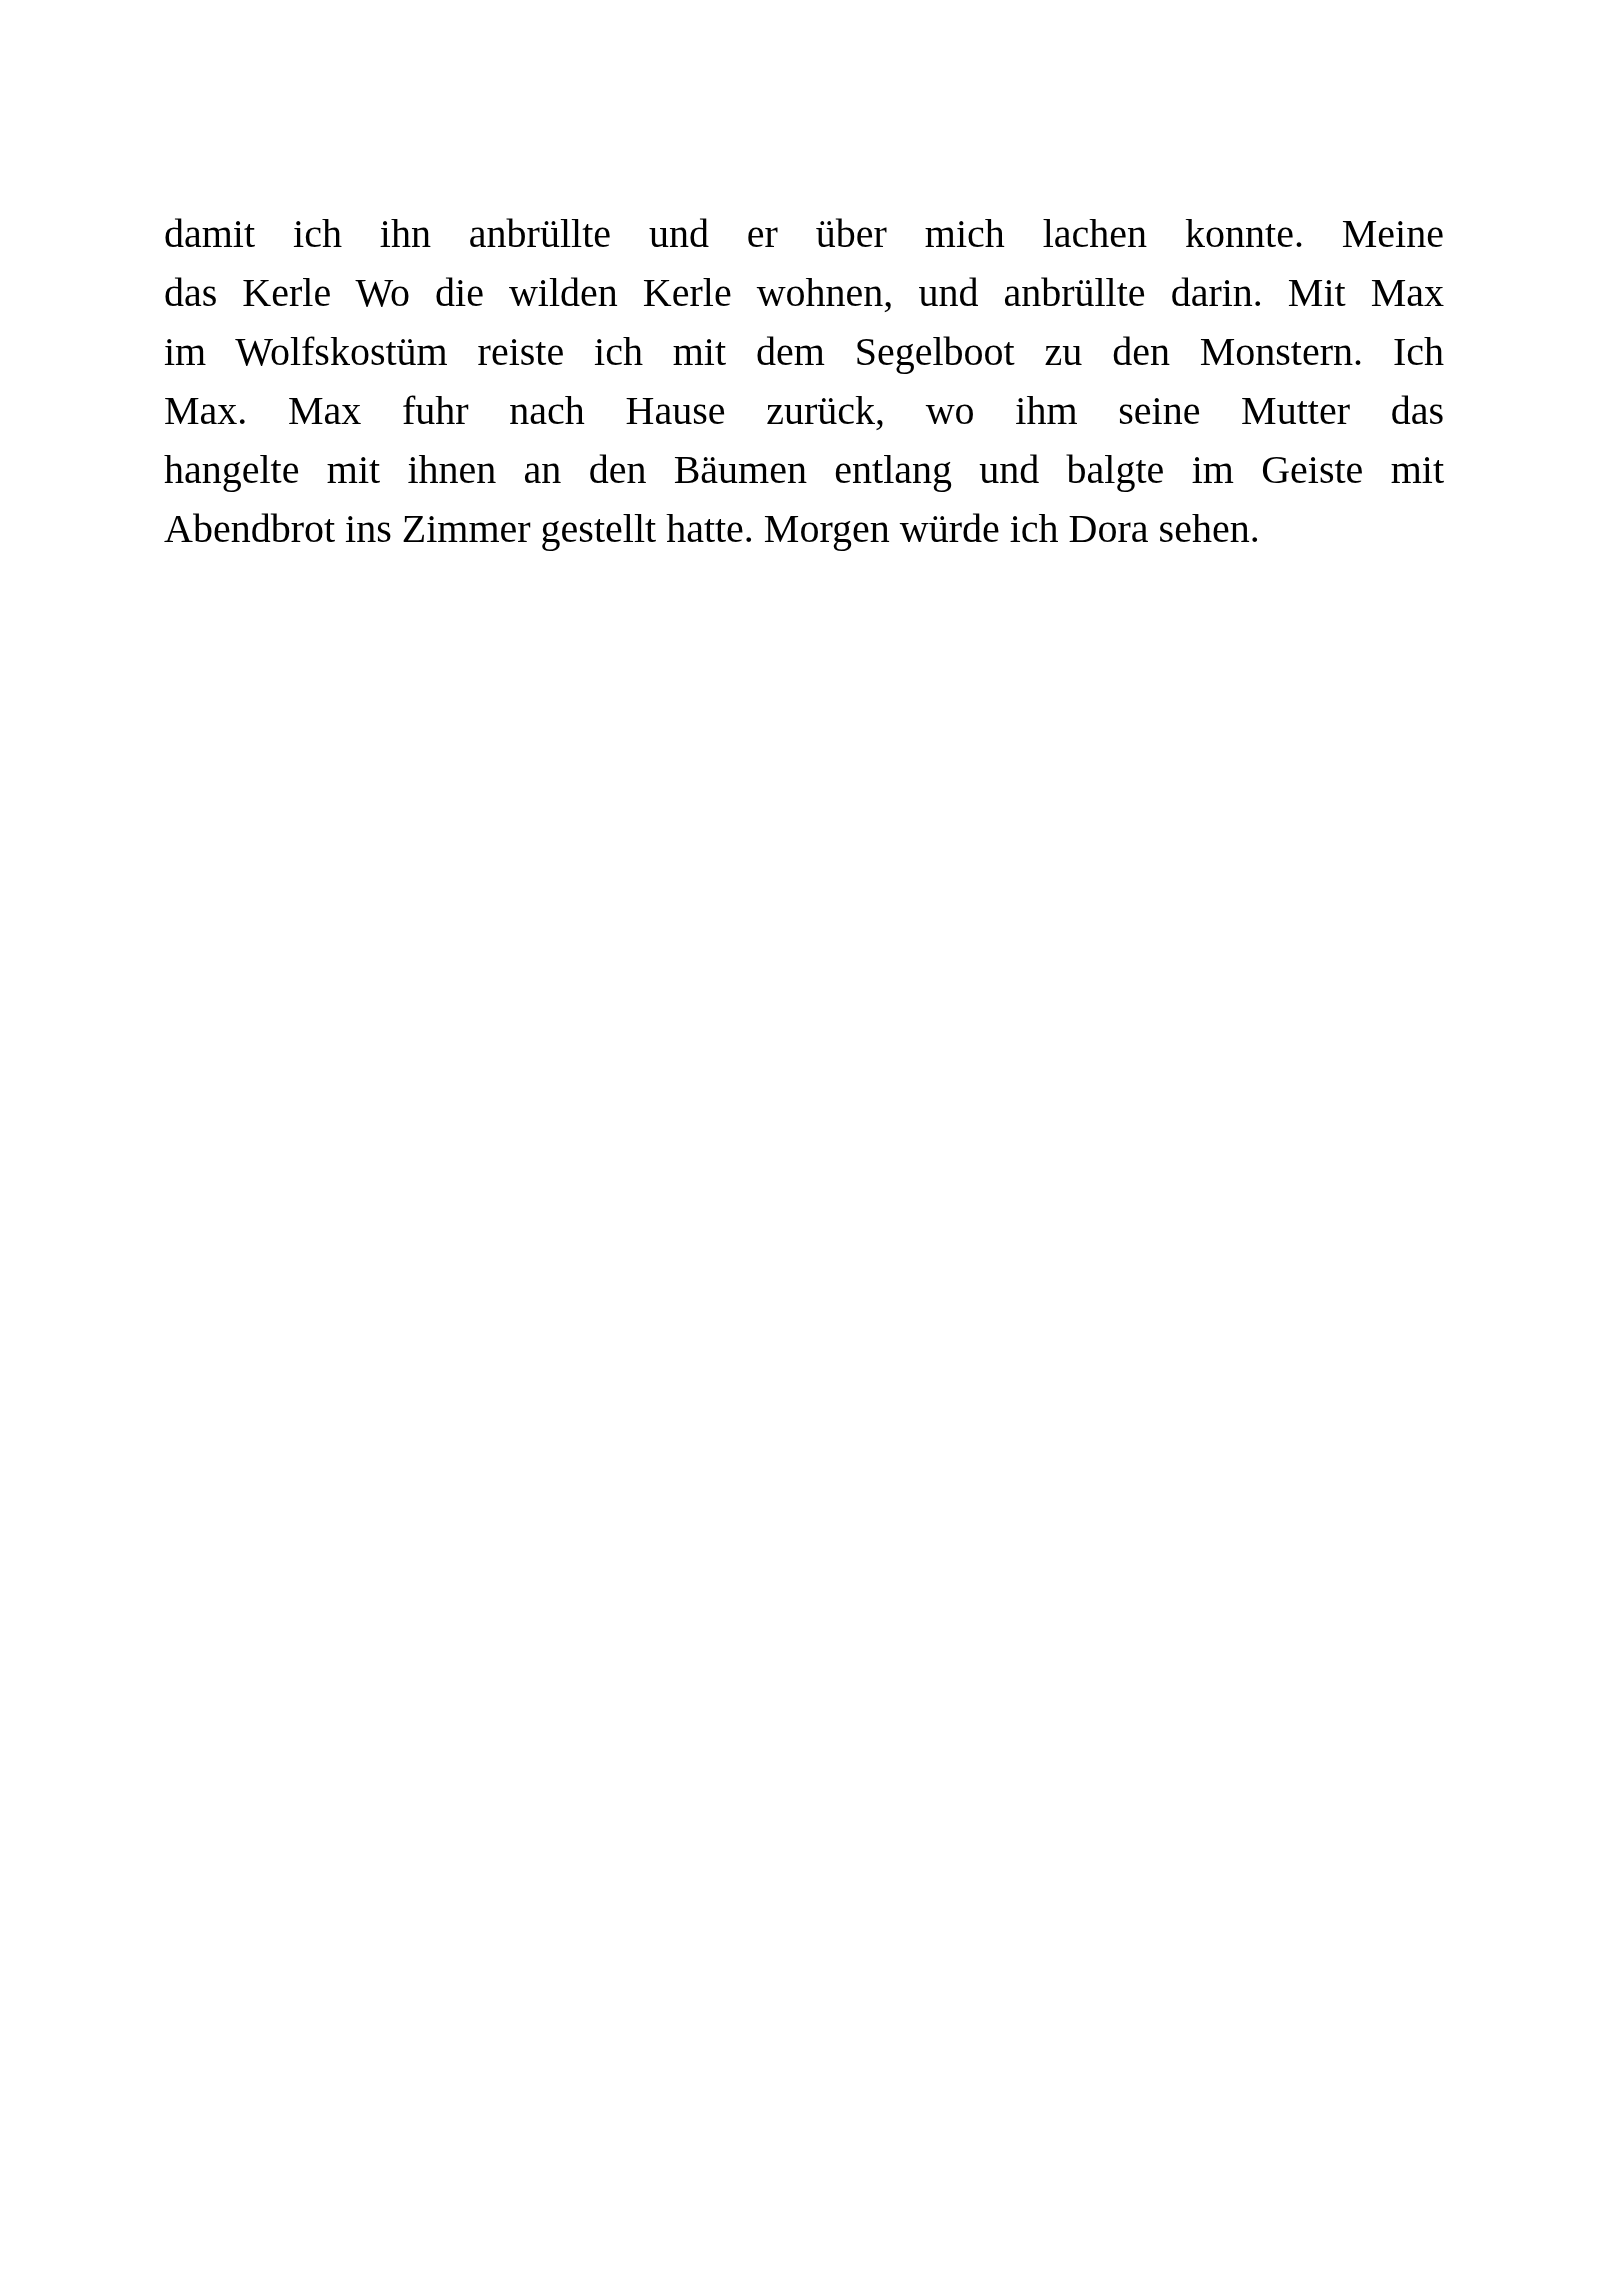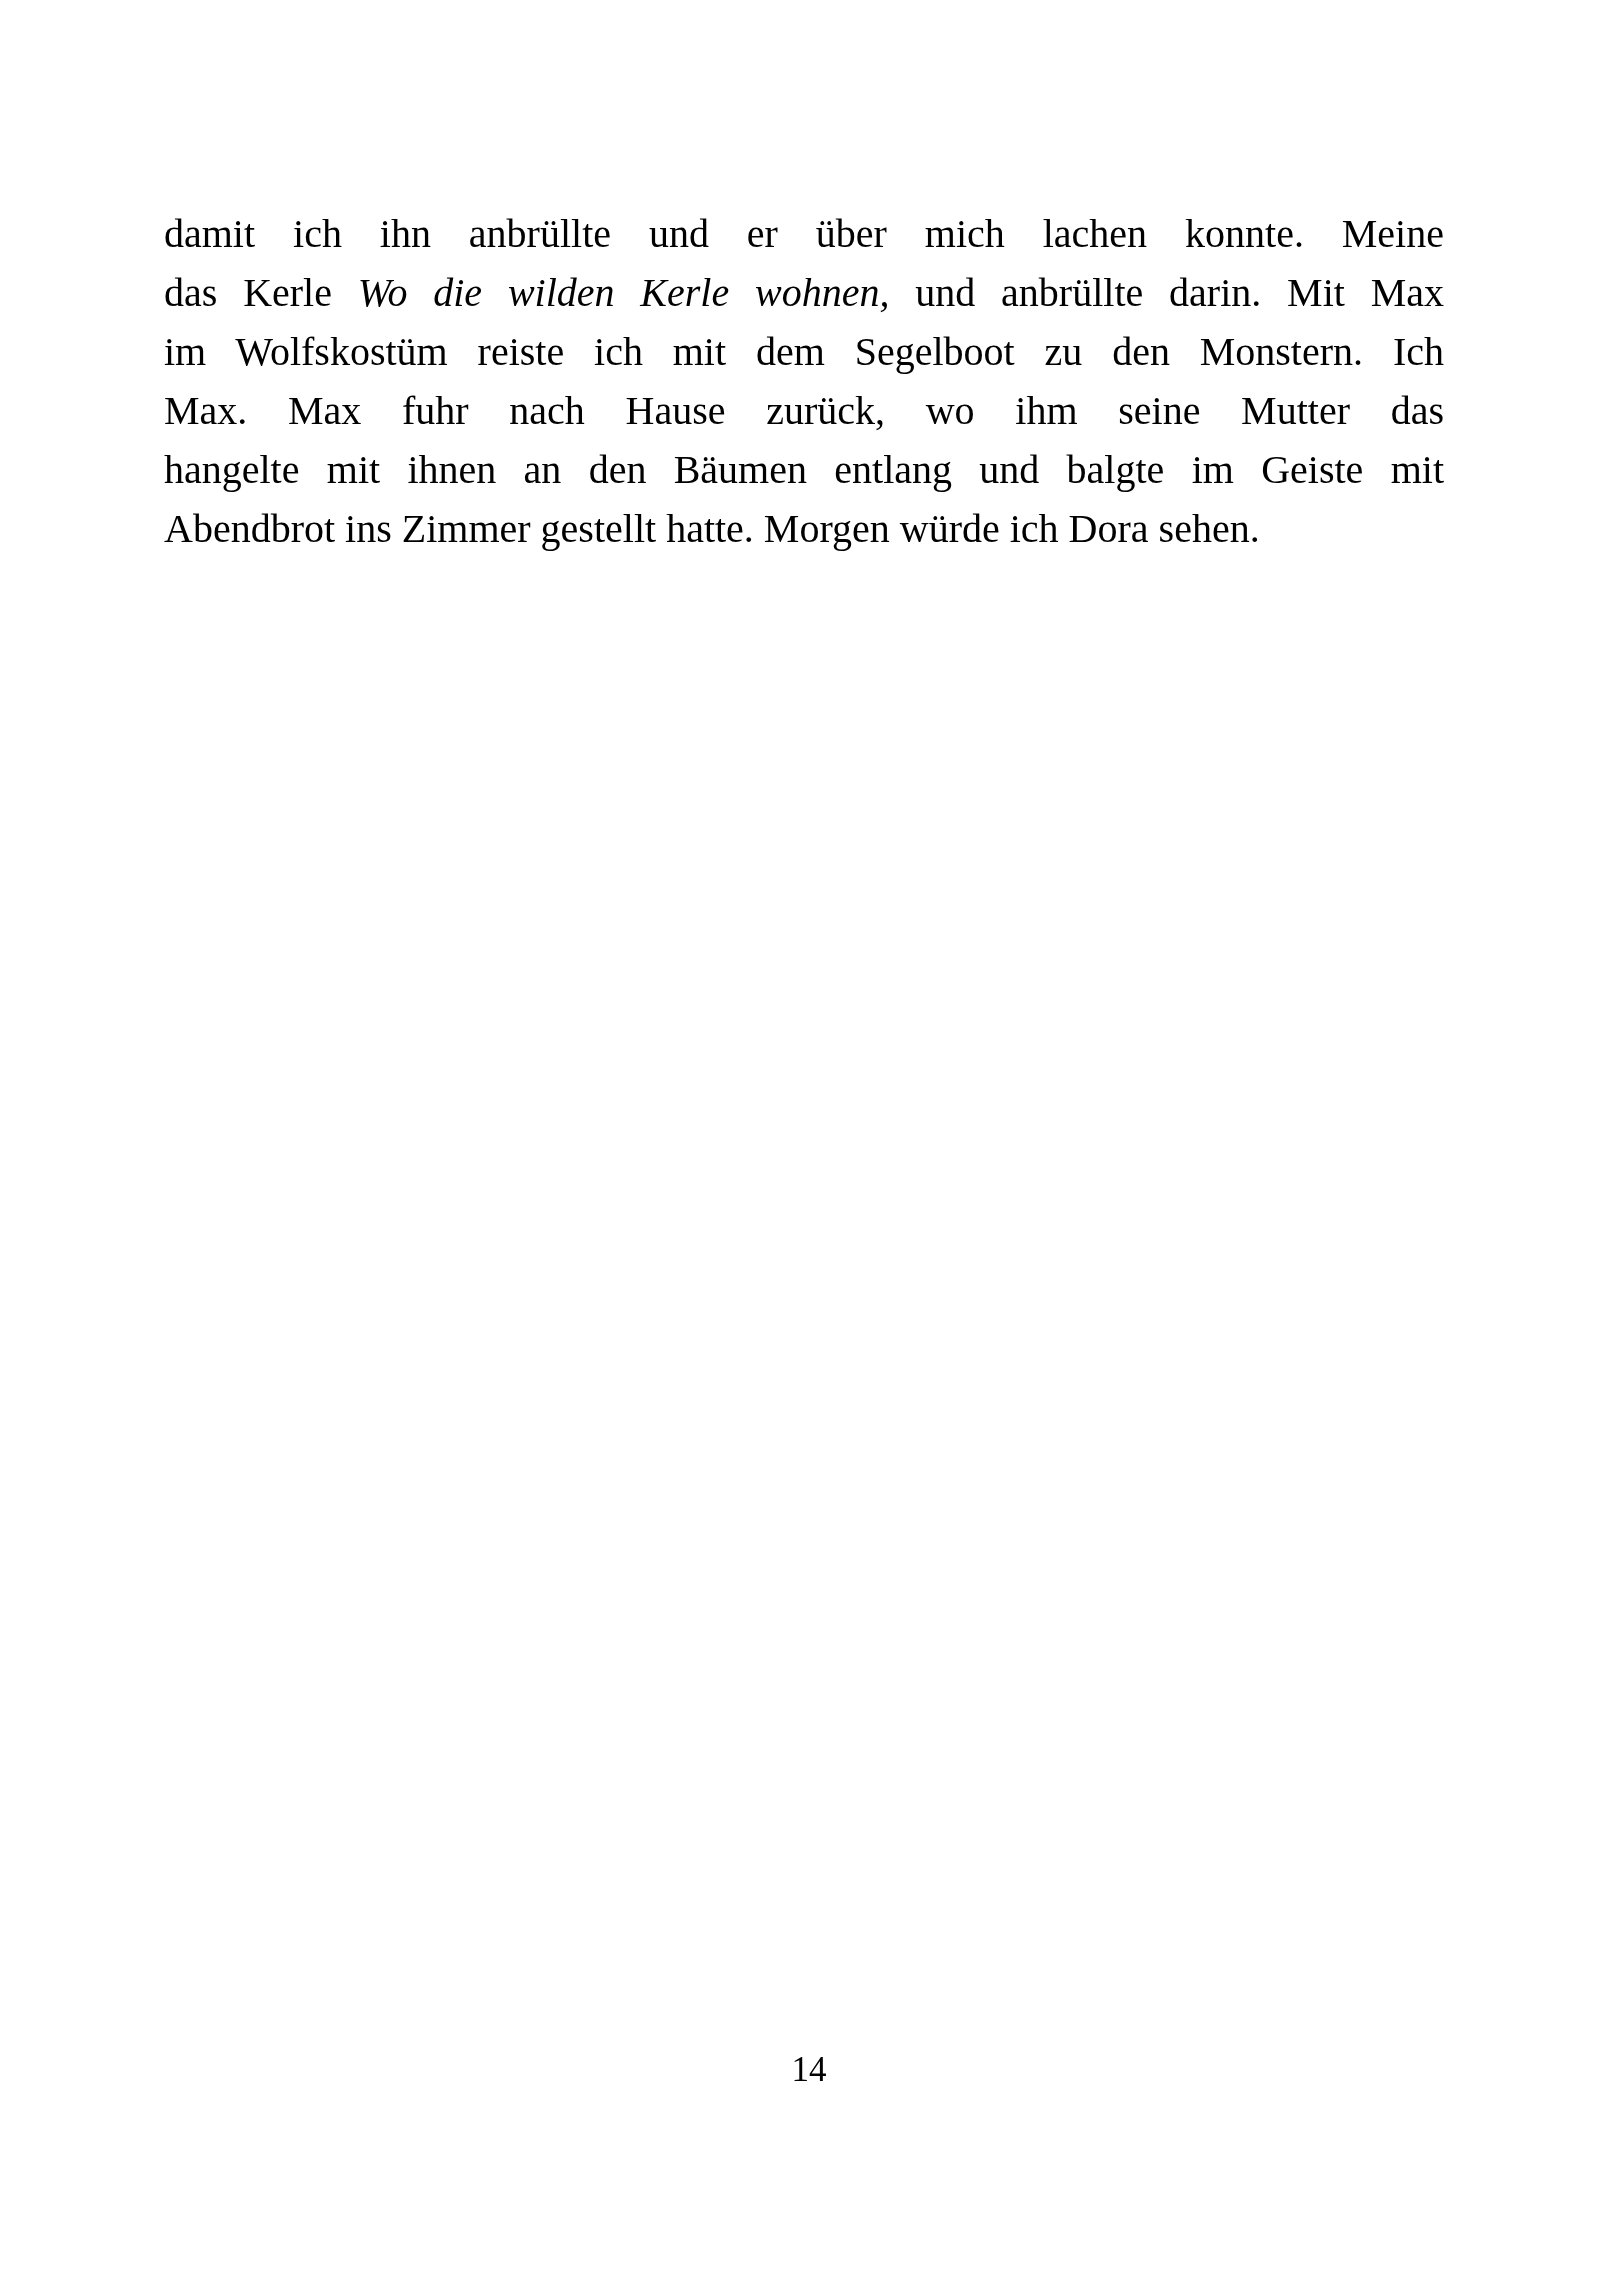--- a/index.html
+++ b/index.html
@@ -31,21 +31,20 @@
   }
   .text-line {
     text-align: justify;
     text-align-last: justify;
   }
   .text-line.last {
     text-align: center;
     text-align-last: left;
   }
   .seg-italic {
-    font-style: italic;
   }
   .page-number {
     position: absolute;
     left: 0;
     top: 2050px;
     width: 1618px;
     text-align: center;
     font-size: 35px;
     line-height: 40px;
   }
@@ -55,15 +54,14 @@
 
 <div class="page">
   <div class="text-block" id="paragraph">
       <div class="text-line"><span class="seg-regular">damit ich ihn anbrüllte und er über mich lachen konnte. Meine</span></div>
       <div class="text-line"><span class="seg-regular">das Kerle </span><span class="seg-italic">Wo die wilden Kerle wohnen,</span><span class="seg-regular"> und anbrüllte darin. Mit Max</span></div>
       <div class="text-line"><span class="seg-regular">im Wolfskostüm reiste ich mit dem Segelboot zu den Monstern. Ich</span></div>
       <div class="text-line"><span class="seg-regular">Max. Max fuhr nach Hause zurück, wo ihm seine Mutter das</span></div>
       <div class="text-line"><span class="seg-regular">hangelte mit ihnen an den Bäumen entlang und balgte im Geiste mit</span></div>
       <div class="text-line last"><span class="seg-regular">Abendbrot ins Zimmer gestellt hatte. Morgen würde ich Dora sehen.</span></div>
     </div>
-  <div class="page-number">14</div>
 </div>
 
 
 </body></html>

